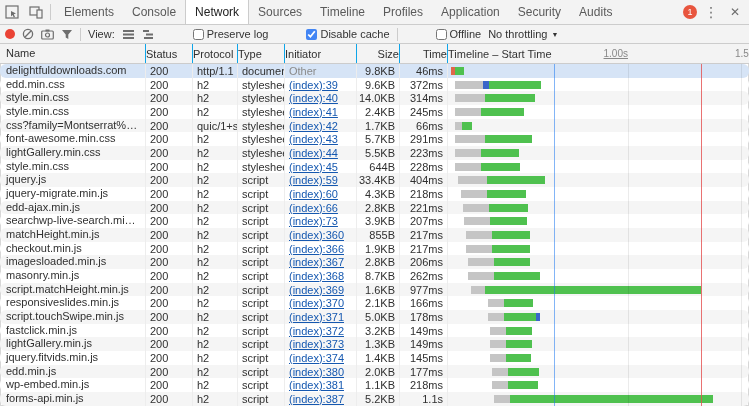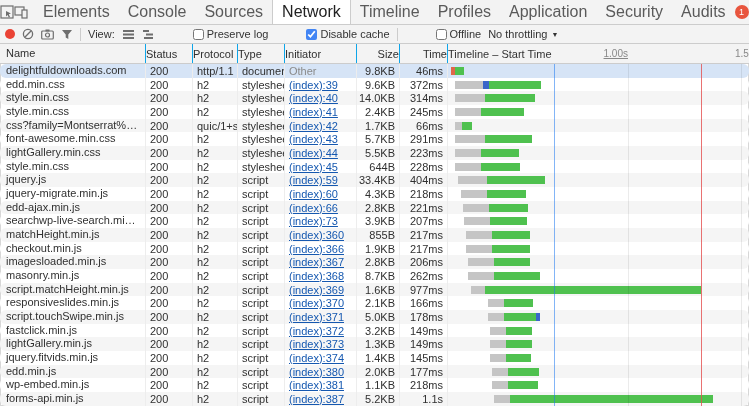--- a/index.html
+++ b/index.html
@@ -3,21 +3,21 @@
 <meta charset="utf-8">
 <style>
   html,body{margin:0;padding:0;background:#fff;}
   body{width:749px;height:406px;overflow:hidden;font-family:"Liberation Sans",sans-serif;color:#303030;}
   .devtools{width:749px;height:406px;box-shadow:inset 0 0 0 1px #d7d7d7;display:flex;flex-direction:column;box-sizing:border-box;background:#fff;}
 
   
   .tabbar{height:25px;flex:0 0 25px;background:#f3f3f3;border-bottom:1px solid #ccc;display:flex;align-items:center;box-sizing:border-box;}
   .tb-icon-btn{width:24px;height:24px;display:flex;align-items:center;justify-content:center;cursor:pointer;}
   .vsep{width:1px;height:16px;background:#ccc;margin:0 2px;}
-  .tabs{display:flex;height:100%;align-items:stretch;margin-left:2px;font-size:16px;}
+  .tabs{display:flex;height:100%;align-items:stretch;margin-left:2px;font-size:12px;}
   .tab{padding:0 9px;display:flex;align-items:center;color:#5a5a5a;cursor:default;box-sizing:border-box;}
   .tab.active{color:#222;background:#fff;border-left:1px solid #ccc;border-right:1px solid #ccc;}
   .tabbar-right{margin-left:auto;display:flex;align-items:center;gap:2px;padding-right:4px;}
   .err-badge{min-width:14px;height:14px;border-radius:8px;background:#e8553e;color:#fff;font-size:9px;display:flex;align-items:center;justify-content:center;padding:0 3px;box-sizing:border-box;cursor:pointer;}
   .kebab{font-size:14px;color:#6e6e6e;cursor:pointer;padding:0 5px;}
   .close-x{font-size:12px;color:#6e6e6e;cursor:pointer;padding:0 5px;}
 
   
   .nettoolbar{height:19px;flex:0 0 19px;background:#f3f3f3;border-bottom:1px solid #ccc;display:flex;align-items:center;box-sizing:border-box;padding:0 5px;gap:7px;font-size:11px;color:#333;white-space:nowrap;}
   .rec-dot{width:10px;height:10px;border-radius:50%;background:#ea4335;cursor:pointer;}
@@ -70,22 +70,22 @@
     <div class="tb-icon-btn">
       <svg width="14" height="14" viewBox="0 0 14 14">
           <rect x="1" y="2" width="9" height="8" fill="none" stroke="#6e6e6e" stroke-width="1.2"></rect>
           <rect x="8" y="5" width="5" height="8" fill="#f3f3f3" stroke="#6e6e6e" stroke-width="1.2"></rect>
         </svg>
     </div>
     <div class="vsep"></div>
     <div class="tabs">
         <div class="tab">Elements</div>
         <div class="tab">Console</div>
+        <div class="tab active">Network</div>
         <div class="tab">Sources</div>
-        <div class="tab active">Network</div>
         <div class="tab">Timeline</div>
         <div class="tab">Profiles</div>
         <div class="tab">Application</div>
         <div class="tab">Security</div>
         <div class="tab">Audits</div>
       </div>
     <div class="tabbar-right">
       <div class="err-badge">1</div>
       <div class="kebab">⋮</div>
       <div class="close-x">✕</div>

